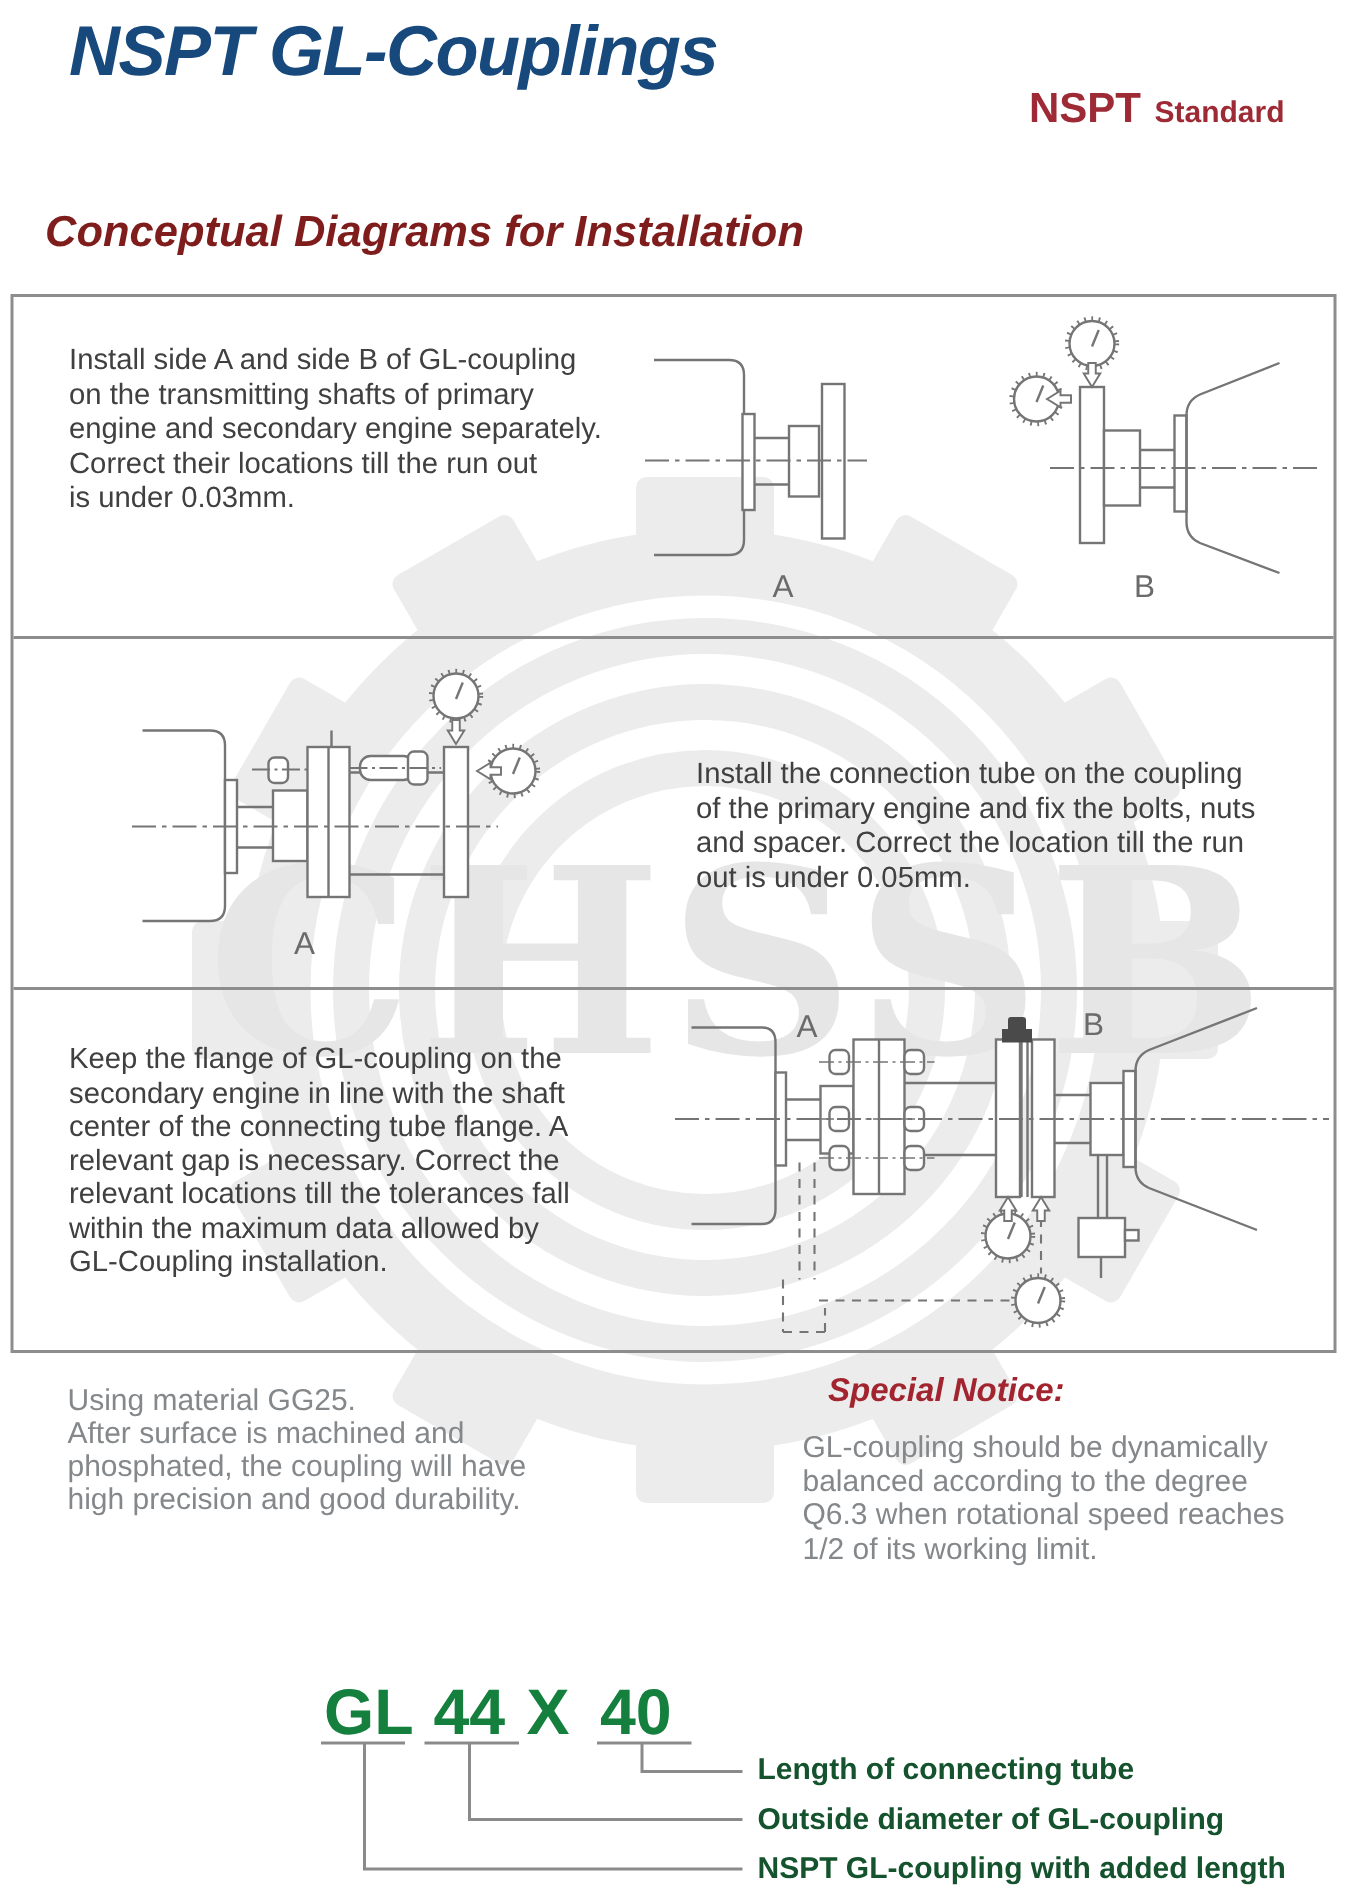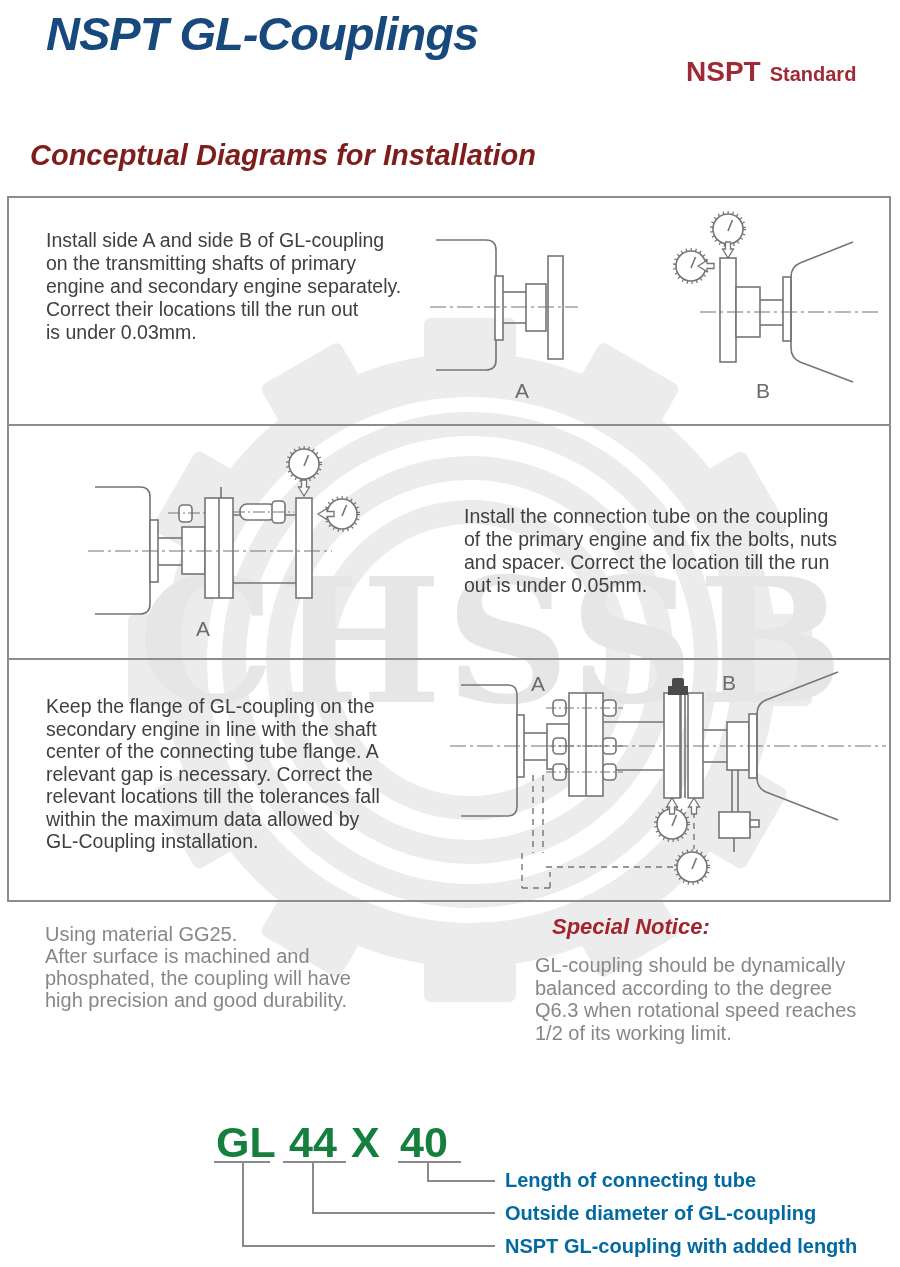--- a/index.html
+++ b/index.html
@@ -32,21 +32,21 @@
   .gray-text{
     font-size:20px;line-height:22px;color:#85888b;white-space:pre;z-index:3;
   }
   .special-title{
     left:552px;top:914px;font-size:22px;font-weight:bold;font-style:italic;
     color:#a2242f;white-space:nowrap;z-index:3;
   }
   .diagram{z-index:3;}
   
   .code-part{font-size:43px;font-weight:bold;color:#15803d;top:1118px;z-index:3;white-space:nowrap;}
-  .code-label{font-size:20px;font-weight:bold;color:#0369a1;left:505px;z-index:3;white-space:nowrap;}
+  .code-label{font-size:20px;font-weight:bold;color:#14532d;left:505px;z-index:3;white-space:nowrap;}
   svg{display:block;}
   .wm{left:0;top:0;z-index:0;pointer-events:none;}
 </style>
 </head>
 <body>
 
 <svg class="abs wm" width="900" height="1267" viewBox="0 0 900 1267">
   <g transform="translate(470,660)" fill="#ececec">
     <rect x="-46" y="-342" width="92" height="66" rx="7"></rect>
     <rect x="-46" y="-342" width="92" height="66" rx="7" transform="rotate(30)"></rect>

